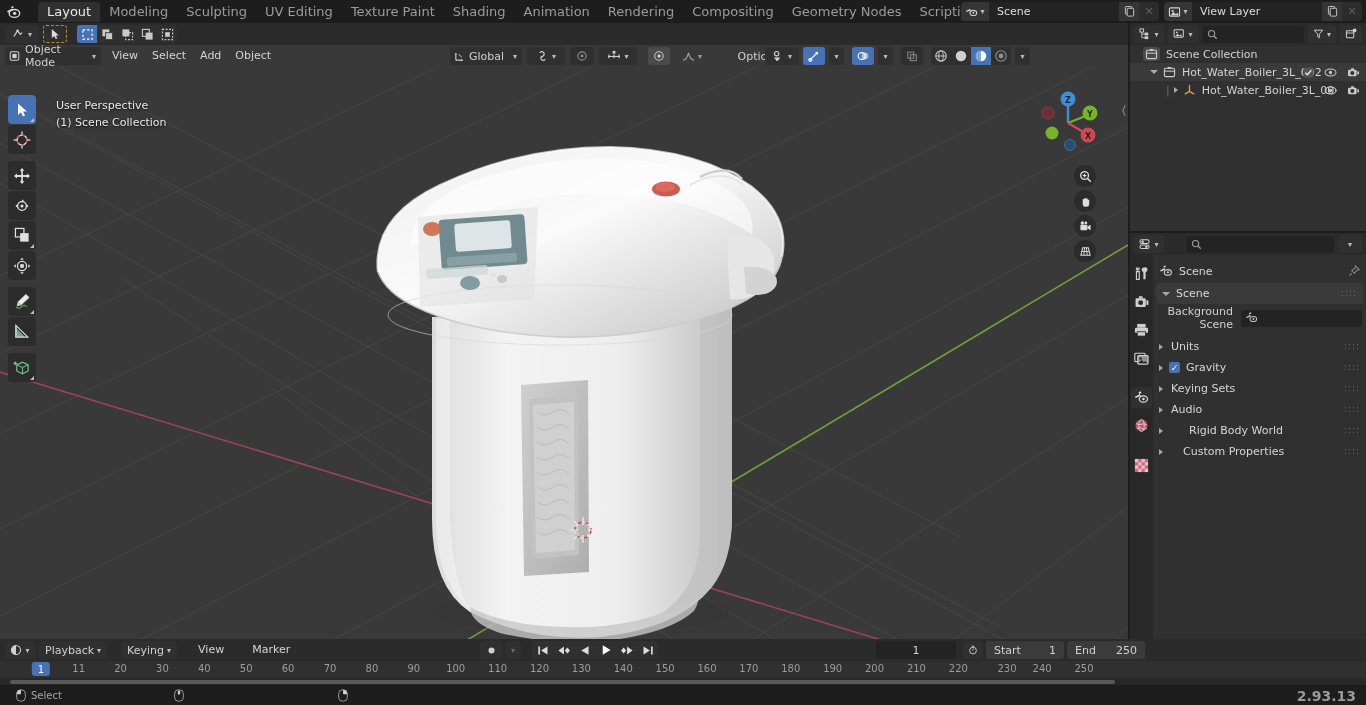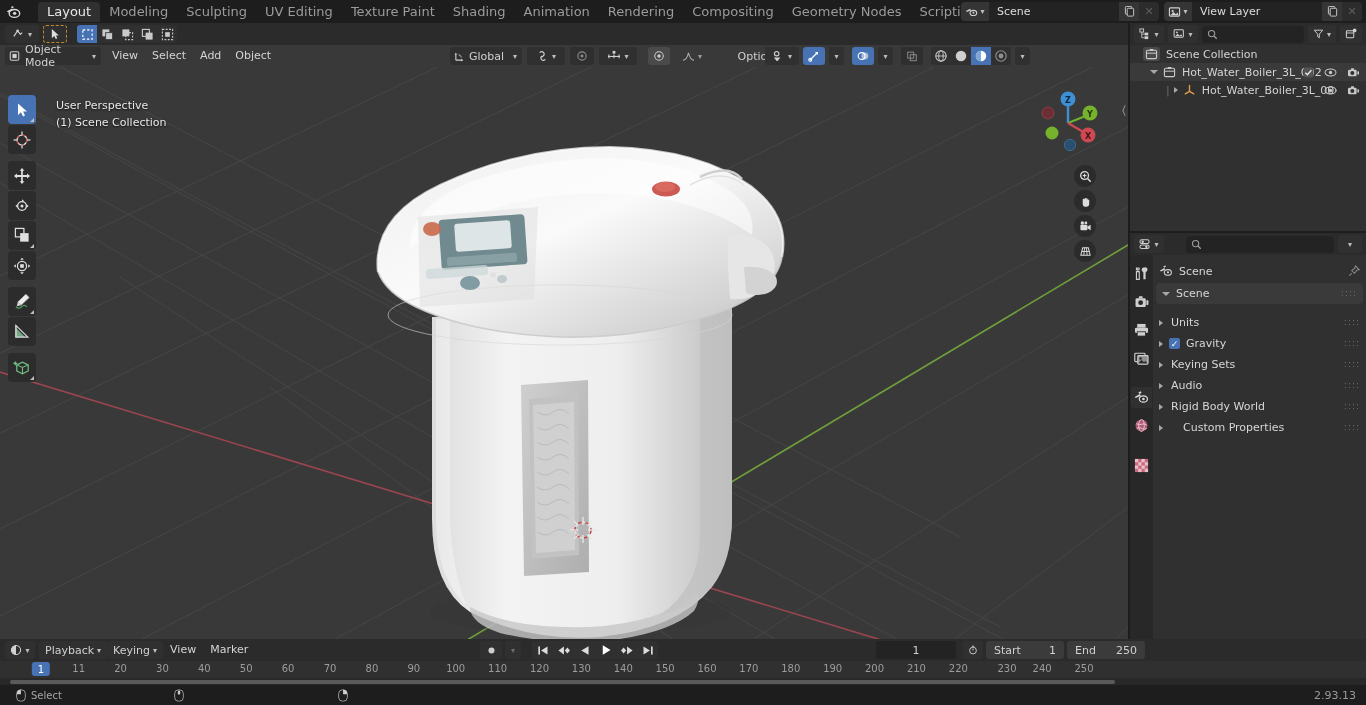--- a/index.html
+++ b/index.html
@@ -96,21 +96,21 @@
   .playhead { position:absolute; top:1px; height:14px; background:#4772b3; border-radius:3px;
     color:#fff; font-size:10px; display:flex; align-items:center; justify-content:center;
     padding:0 6px; transform:translateX(-50%); }
   .tl-scroll { position:absolute; left:0; top:40px; width:1366px; height:6px; }
   .tl-scroll .bar { position:absolute; left:10px; top:1px; height:4px; width:1105px; background:#5a5a5a; border-radius:2px;}
 
   
   .status { position:absolute; left:0; top:686px; width:1366px; height:19px; background:#1d1d1d;
     display:flex; align-items:center; font-size:10px; color:#a5a5a5; }
   .st-item { display:flex; align-items:center; gap:5px; }
-  .version { position:absolute; right:10px; color:#9a9a9a; font-size:11px; }
+  .version { position:absolute; right:10px; color:#9a9a9a; font-size:14px;font-weight:bold; }
 
   svg { display:block; }
 </style>
 </head>
 <body>
 
 <div class="app">
 
   <div class="topbar">
     <div class="blender-logo">
@@ -844,20 +844,34 @@
           </span>
         </div>
 
         <div class="panel-row" style="background:#3a3a3a;border-radius:4px;margin:0 3px;">
           <span class="tri down"></span>
           <span>Scene</span>
           <span class="dots">::::</span>
         </div>
 
         <div id="propfields" style="margin-top:4px;">
+            <div class="prow">
+              <span class="plabel">Background Scene</span>
+              <span class="pfield">
+                <span style="display:inline-flex;">
+                  <svg width="13" height="12" viewBox="0 0 14 13">
+                    <ellipse cx="9" cy="7.6" rx="3.6" ry="2.8" fill="none" stroke="#c4c4c4" stroke-width="1.1"></ellipse>
+                    <circle cx="9.1" cy="7.5" r="1.1" fill="#c4c4c4"></circle>
+                    <path d="M1 5.6 L5.4 3 L6.3 4.6 L1.8 6.6 Z" fill="#c4c4c4"></path>
+                    <path d="M4.2 1.2 L6.3 0.4 L6.9 1.8 L4.8 2.6 Z" fill="#c4c4c4"></path>
+                  </svg>
+                </span>
+                <span style="flex:1;"></span>
+              </span>
+            </div>
           </div>
         <div id="proppanels" style="margin-top:8px;">
             <div class="panel-row">
               <span class="tri"></span>
               <span style="margin-left:2px;">Units</span>
               <span class="dots">::::</span>
             </div>
             <div class="panel-row">
               <span class="tri"></span>
               <span class="chk">✓</span>
@@ -869,21 +883,21 @@
               <span style="margin-left:2px;">Keying Sets</span>
               <span class="dots">::::</span>
             </div>
             <div class="panel-row">
               <span class="tri"></span>
               <span style="margin-left:2px;">Audio</span>
               <span class="dots">::::</span>
             </div>
             <div class="panel-row">
               <span class="tri"></span>
-              <span style="margin-left:2px;">Rigid Body World</span>
+              <span style="margin-left:20px;">Rigid Body World</span>
               <span class="dots">::::</span>
             </div>
             <div class="panel-row">
               <span class="tri"></span>
               <span style="margin-left:14px;">Custom Properties</span>
               <span class="dots">::::</span>
             </div>
           </div>
       </div>
     </div>
@@ -891,21 +905,21 @@
 
   <div class="timeline">
     <div class="tl-header">
       <div class="hbtn" style="width:30px;">
         <svg width="12" height="12" viewBox="0 0 13 13">
             <circle cx="6.5" cy="6.5" r="5" fill="none" stroke="#d0d0d0" stroke-width="1.1"></circle>
             <path d="M6.5 1.5 a5 5 0 0 0 0 10 Z" fill="#d0d0d0"></path>
           </svg>
         <span style="font-size:8px;color:#bdbdbd;">▾</span>
       </div>
-      <div id="tlmenus" style="display:flex;align-items:center;gap:0;">
+      <div id="tlmenus" style="display:flex;align-items:center;gap:14px;">
           <div class="hbtn" style="padding: 0px 6px;">
             <span>Playback</span>
             <span style="font-size:8px;color:#bdbdbd;">▾</span>
           </div>
           <div class="hbtn" style="padding: 0px 6px;">
             <span>Keying</span>
             <span style="font-size:8px;color:#bdbdbd;">▾</span>
           </div>
           <div class="menu-txt">View</div>
           <div class="menu-txt">Marker</div>

